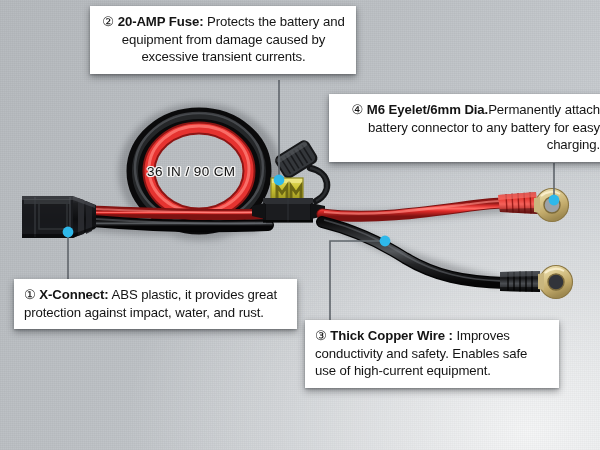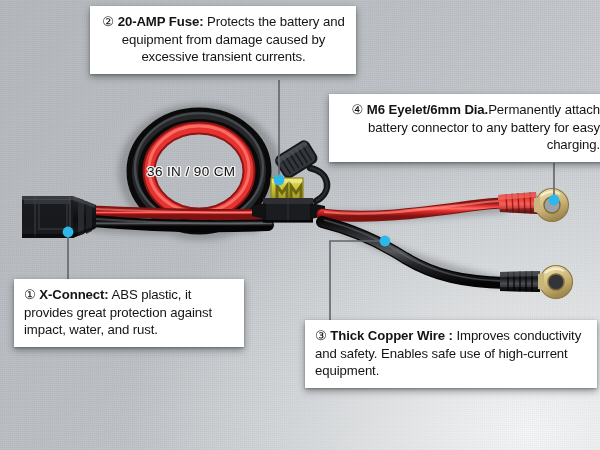--- a/index.html
+++ b/index.html
@@ -35,22 +35,22 @@
     color:#141414;
     font-size:13.2px;
     line-height:1.34;
     letter-spacing:-0.1px;
   }
   .callout b{font-weight:bold;}
   .num{font-weight:normal;}
 
   #c2{left:90px;top:6px;width:266px;text-align:center;}
   #c4{left:329px;top:94px;width:280px;text-align:right;}
-  #c1{left:14px;top:279px;width:230px;}
-  #c3{left:305px;top:320px;width:292px;}
+  #c1{left:14px;top:279px;width:283px;}
+  #c3{left:305px;top:320px;width:254px;}
 
   
   #len{
     position:absolute;left:147px;top:164px;z-index:5;
     font-size:13.5px;font-weight:normal;color:#121212;
     letter-spacing:0.4px;white-space:nowrap;
     text-shadow:
       -1px -1px 0 #f2f2f2, 1px -1px 0 #f2f2f2,
       -1px  1px 0 #f2f2f2, 1px  1px 0 #f2f2f2,
        0   -1.4px 0 #f2f2f2, 0 1.4px 0 #f2f2f2,

